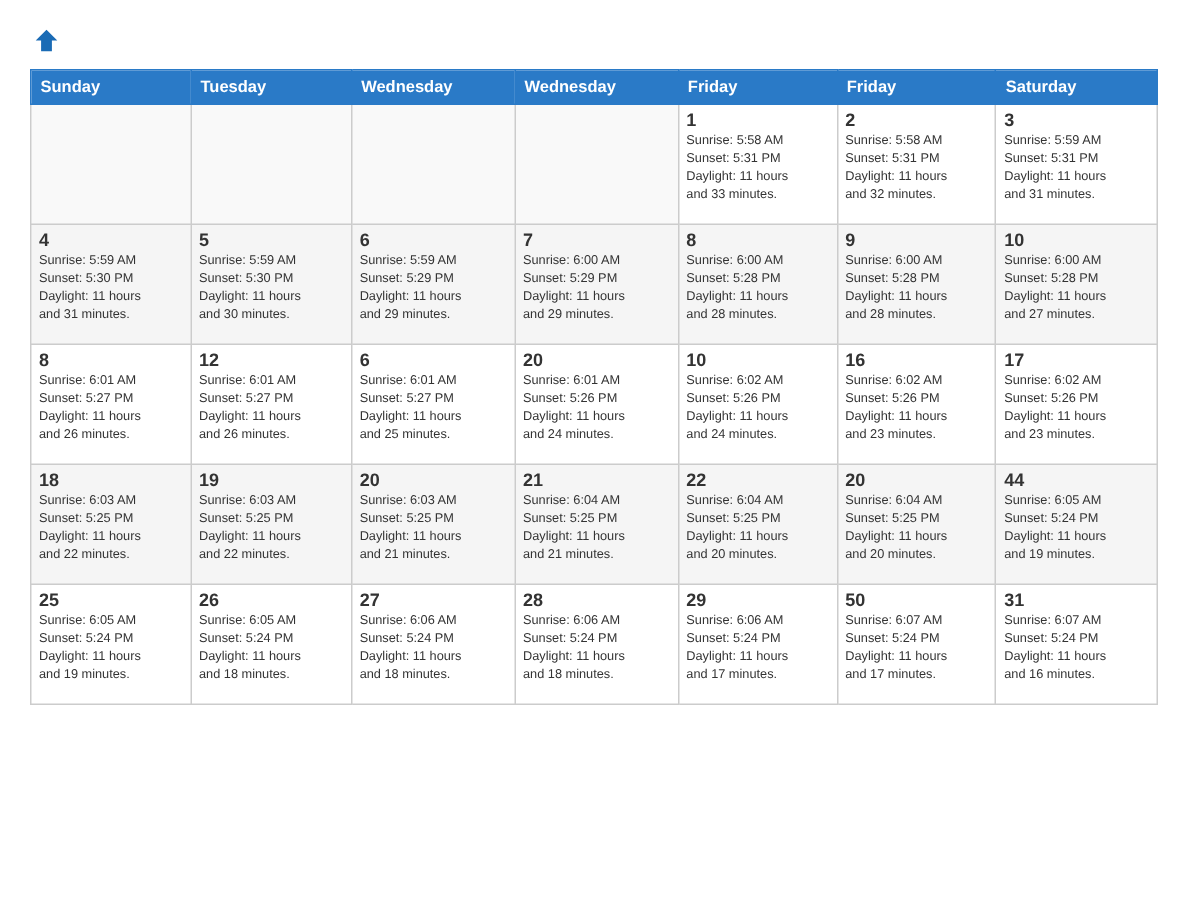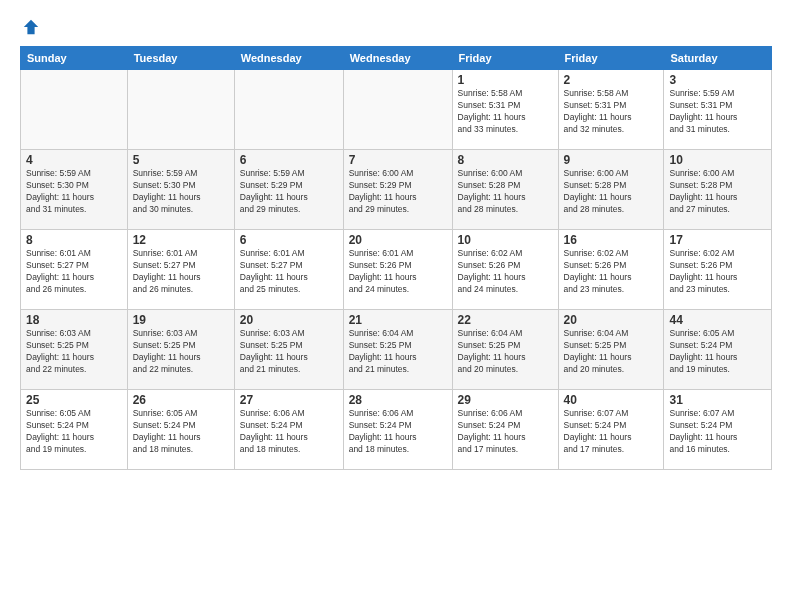--- a/index.html
+++ b/index.html
@@ -344,21 +344,21 @@
 and 18 minutes.</div>
           </td>
           <td>
             <span class="day-number">29</span>
             <div class="day-info" style="white-space: pre-line;">Sunrise: 6:06 AM
 Sunset: 5:24 PM
 Daylight: 11 hours
 and 17 minutes.</div>
           </td>
           <td>
-            <span class="day-number">40</span>
+            <span class="day-number">50</span>
             <div class="day-info" style="white-space: pre-line;">Sunrise: 6:07 AM
 Sunset: 5:24 PM
 Daylight: 11 hours
 and 17 minutes.</div>
           </td>
           <td>
             <span class="day-number">31</span>
             <div class="day-info" style="white-space: pre-line;">Sunrise: 6:07 AM
 Sunset: 5:24 PM
 Daylight: 11 hours

